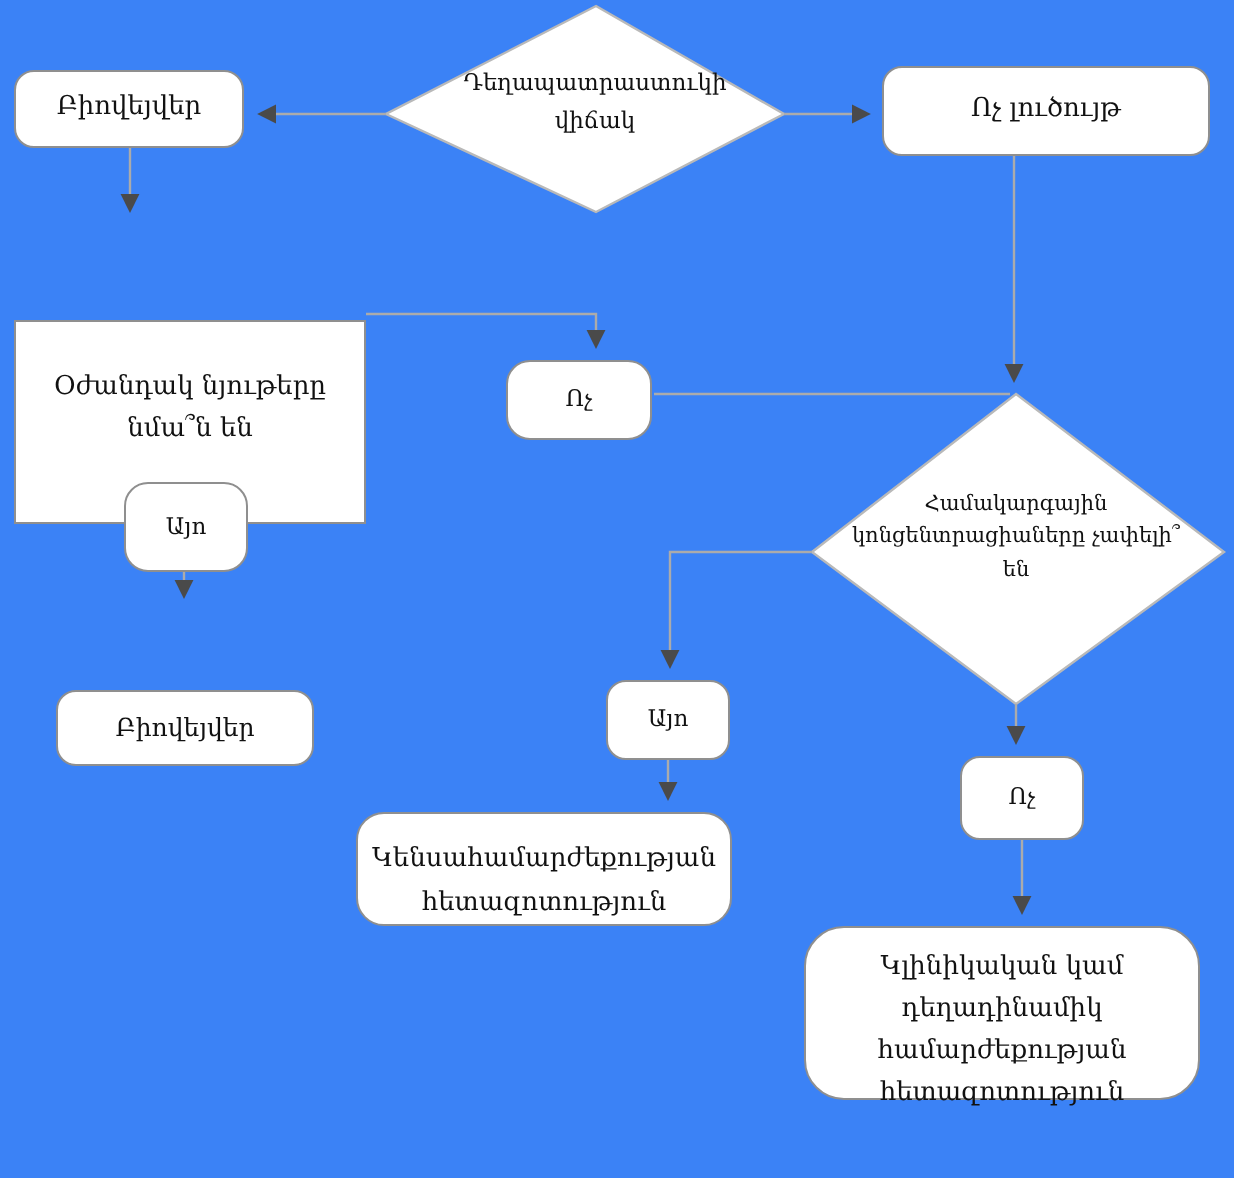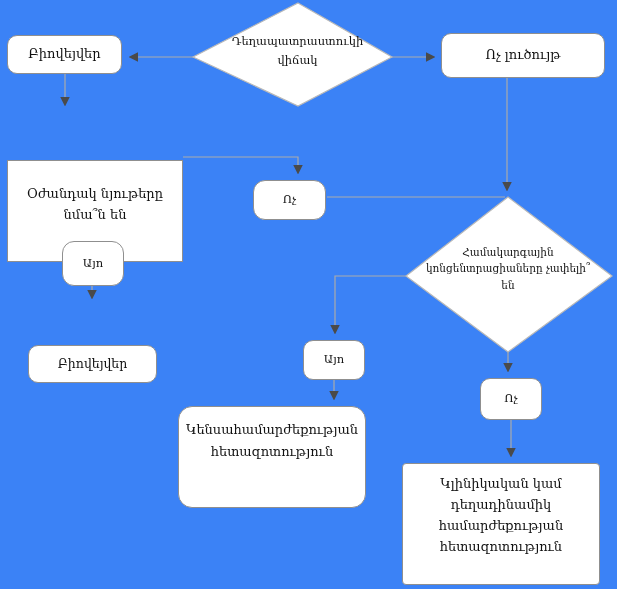--- a/index.html
+++ b/index.html
@@ -34,23 +34,23 @@
   
   #n-solution     { left: 7px;   top: 35px;  width: 115px; height: 39px;  border-radius: 10px; font-size: 13px; }
   #n-notsolution  { left: 441px; top: 33px;  width: 164px; height: 45px;  border-radius: 10px; font-size: 13px; }
   #n-excipients   { left: 7px;   top: 112px; width: 176px; height: 102px; border-radius: 0;
                     font-size: 13px; align-items: flex-start; padding-top: 22px; line-height: 1.65; margin-top: 48px; }
   #n-no-mid       { left: 253px; top: 180px; width: 73px;  height: 40px;  border-radius: 12px; font-size: 11.5px; }
   #n-yes-left     { left: 62px;  top: 241px; width: 62px;  height: 45px;  border-radius: 12px; font-size: 11.5px; }
   #n-biowaiver    { left: 28px;  top: 305px; width: 129px; height: 38px;  border-radius: 10px; font-size: 12.5px; margin-top: 40px; }
   #n-yes-center   { left: 303px; top: 340px; width: 62px;  height: 40px;  border-radius: 10px; font-size: 11.5px; }
   #n-no-right     { left: 480px; top: 378px; width: 62px;  height: 42px;  border-radius: 10px; font-size: 11.5px; }
-  #n-bioeq        { left: 178px; top: 406px; width: 188px; height: 102px;  border-radius: 14px;
+  #n-bioeq        { left: 178px; top: 406px; width: 188px; height: 57px;  border-radius: 14px;
                     font-size: 13px; align-items: flex-start; padding-top: 12px; line-height: 1.7; }
-  #n-clinical     { left: 402px; top: 463px; width: 198px; height: 122px; border-radius: 4px;
+  #n-clinical     { left: 402px; top: 463px; width: 198px; height: 87px; border-radius: 20px;
                     font-size: 13px; align-items: flex-start; padding-top: 9px; line-height: 1.62; }
   
   #d1-label { left: 205px; top: 32px;  width: 185px; font-size: 11.5px; line-height: 1.65; }
   #d2-label { left: 408px; top: 244px; width: 200px; font-size: 10.5px; line-height: 1.55; }
 </style>
 </head>
 <body>
 
 <div id="stage">
 

